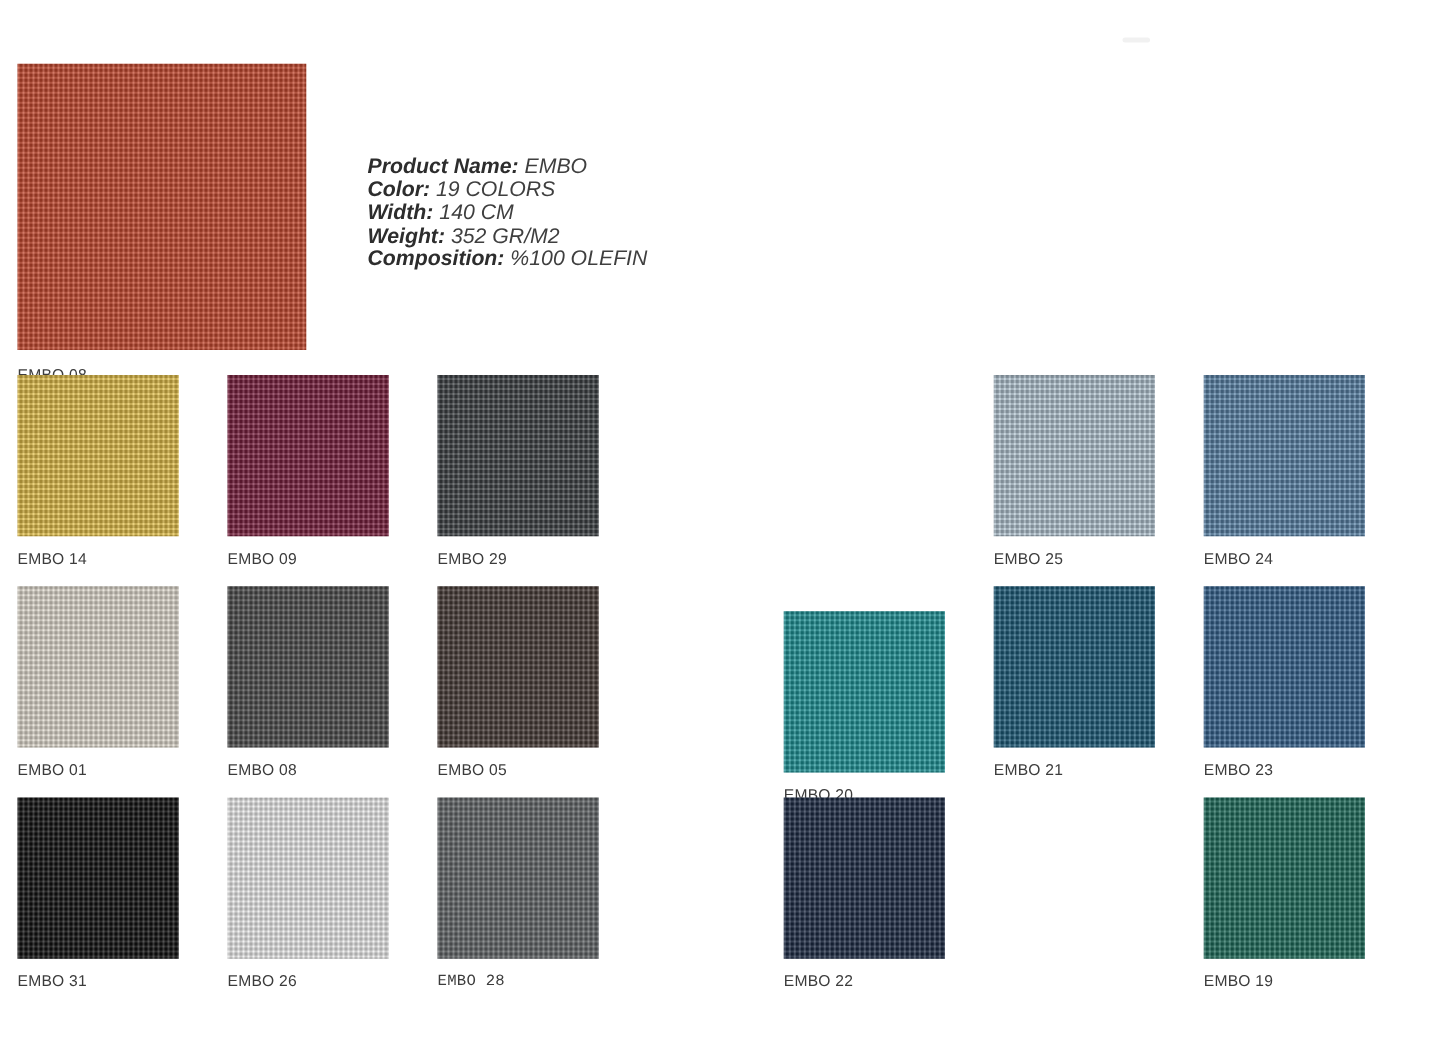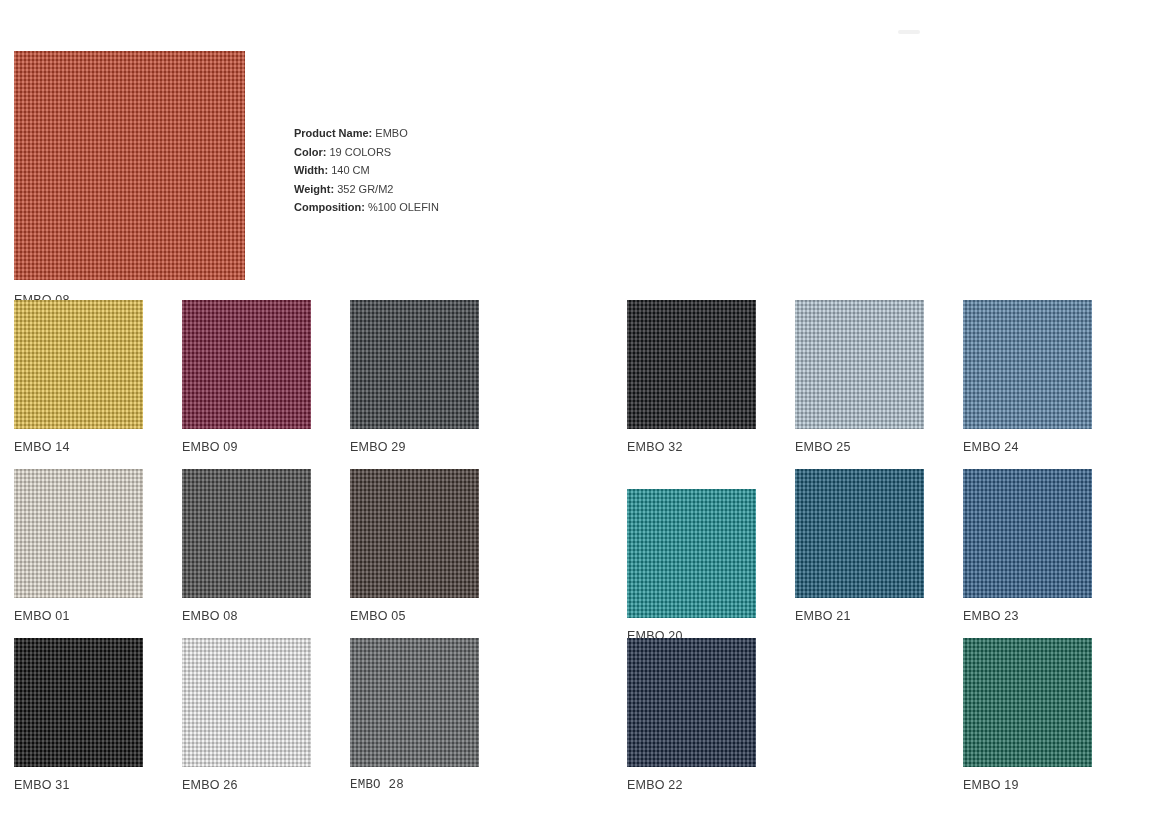--- a/index.html
+++ b/index.html
@@ -52,24 +52,25 @@
   }
 
   
   .specs {
     position: absolute;
     left: 294px;
     top: 124px;
     width: 420px;
   }
   .spec-line {
-    font-size: 11px;
+    font-size: 17px;
     line-height: 18.5px;
     color: #3f3f3f;
     white-space: nowrap;
+    font-style: italic;
   }
   .spec-key {
     font-weight: bold;
     color: #2d2d2d;
   }
   .spec-val { font-weight: normal; }
 
   
   .page-artifact {
     position: absolute;
@@ -160,24 +161,20 @@
         <div class="cell-label">EMBO 14</div>
       </div>
       <div class="cell" style="left: 182px;">
         <div class="cell-swatch" style="background-color: rgb(121, 32, 62);"></div>
         <div class="cell-label">EMBO 09</div>
       </div>
       <div class="cell" style="left: 350px;">
         <div class="cell-swatch" style="background-color: rgb(62, 66, 70);"></div>
         <div class="cell-label">EMBO 29</div>
       </div>
-      <div class="cell" style="left: 627px;">
-        <div class="cell-swatch" style="background-color: rgb(23, 25, 28);"></div>
-        <div class="cell-label">EMBO 32</div>
-      </div>
       <div class="cell" style="left: 795px;">
         <div class="cell-swatch light" style="background-color: rgb(179, 198, 211);"></div>
         <div class="cell-label">EMBO 25</div>
       </div>
       <div class="cell" style="left: 963px;">
         <div class="cell-swatch" style="background-color: rgb(90, 131, 168);"></div>
         <div class="cell-label">EMBO 24</div>
       </div>
     </div>
     <div class="grid-row">

